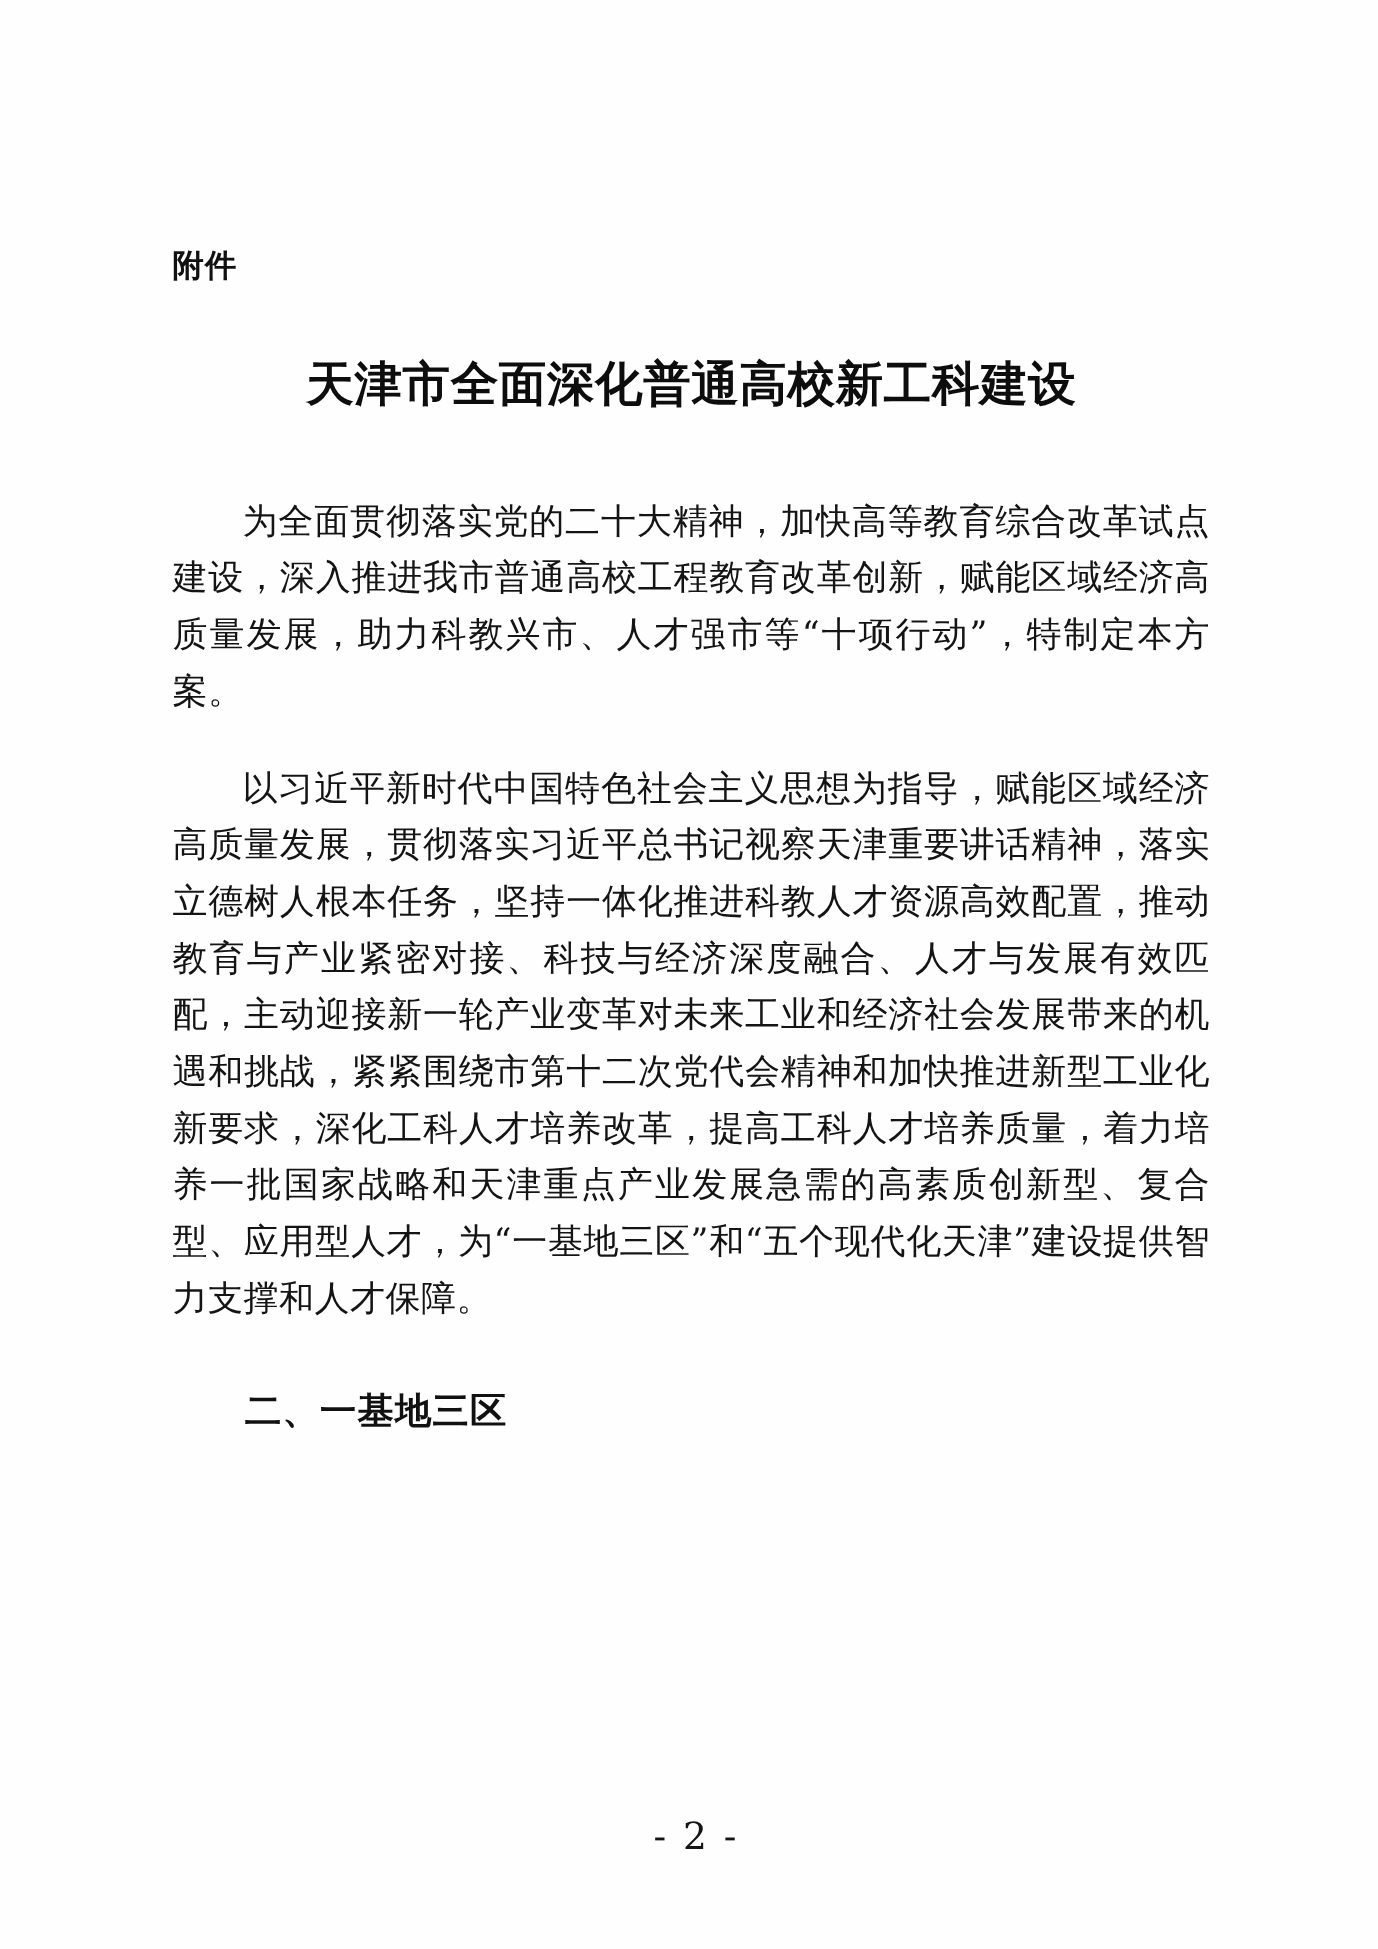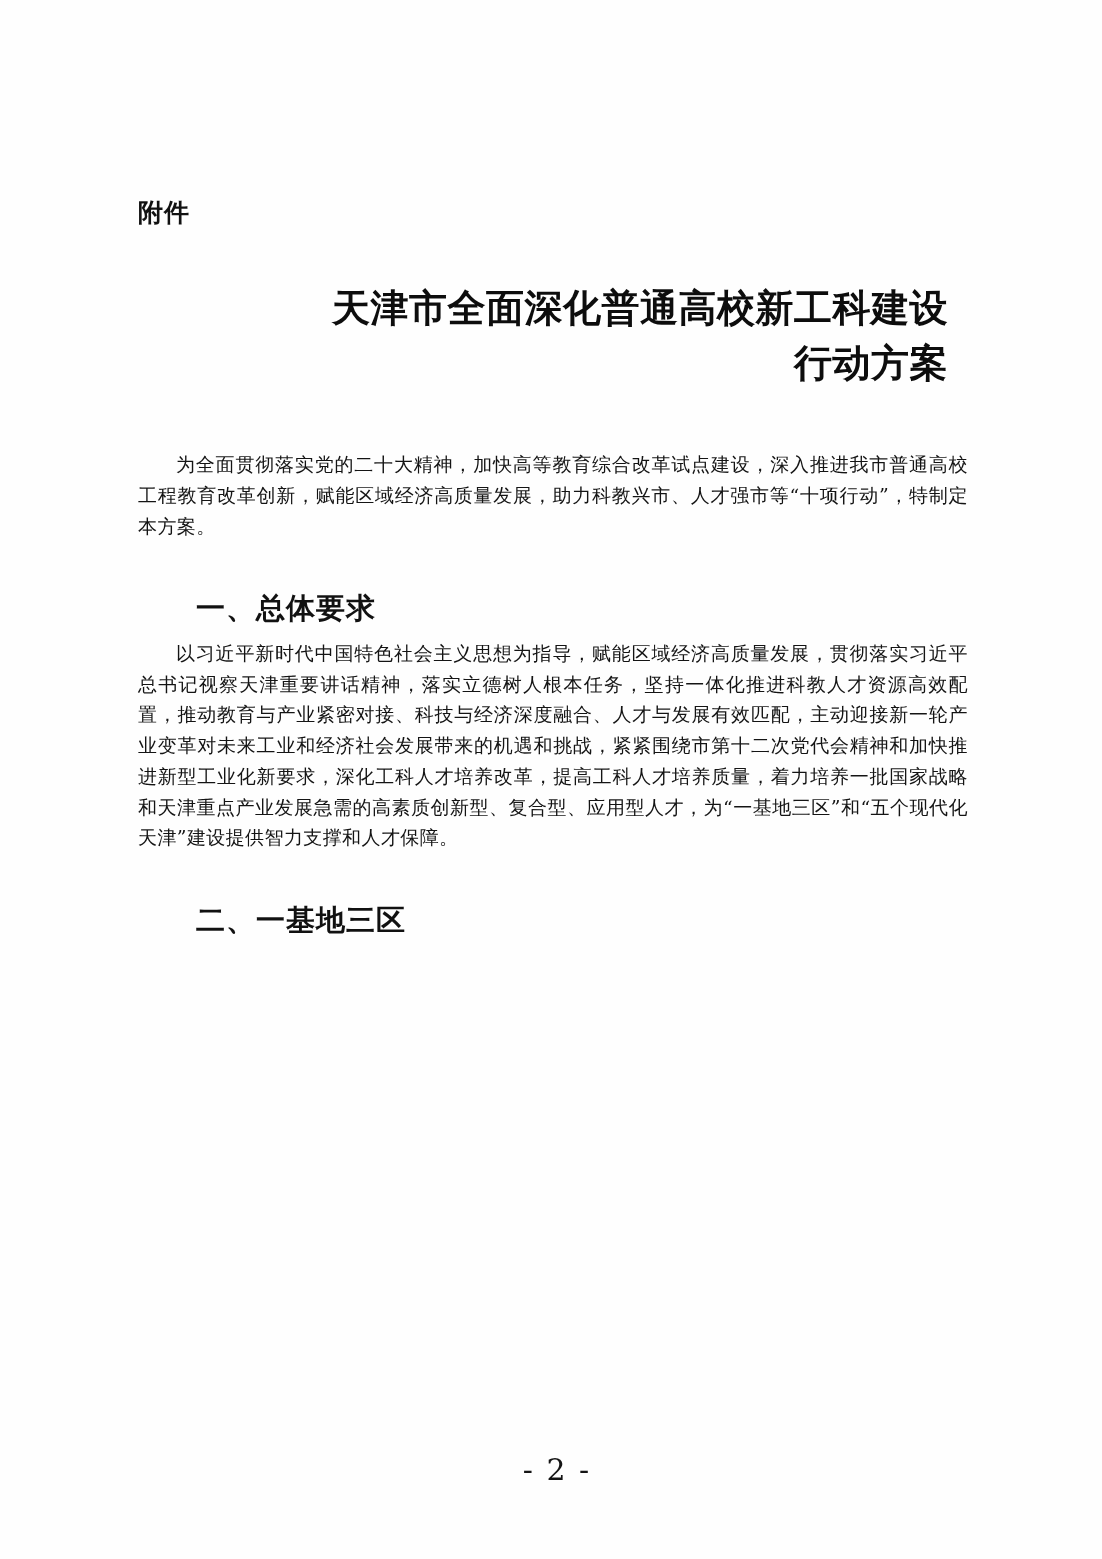--- a/index.html
+++ b/index.html
@@ -35,28 +35,28 @@
     font-size: 25px;
     letter-spacing: 1px;
     color: #111;
     margin: 0 0 52px 0;
   }
   .doc-title {
     font-family: Liberation Sans, sans-serif;
     font-weight: bold;
     font-size: 38px;
     line-height: 1.45;
-    text-align: right;
+    text-align: center;
     color: #0d0d0d;
     letter-spacing: 0.5px;
     margin: 0 0 58px 0;
     padding: 0 20px;
   }
   .para {
-    font-size: 19px;
+    font-size: 28px;
     line-height: 1.62;
     text-align: justify;
     text-justify: inter-ideograph;
     text-indent: 2em;
     margin: 0 0 6px 0;
     letter-spacing: 0.4px;
     color: #141414;
   }
   .section-heading {
     font-family: "DejaVu Sans", "Liberation Sans", sans-serif;
@@ -85,28 +85,26 @@
 </head>
 <body>
 
 <div class="page">
   <div class="content">
 
     <div class="attachment-label">附件</div>
 
     <div class="doc-title">
       <div>天津市全面深化普通高校新工科建设</div>
-      <div>行动方案</div>
     </div>
 
     <p class="para">为全面贯彻落实党的二十大精神，加快高等教育综合改革试点建设，深入推进我市普通高校工程教育改革创新，赋能区域经济高质量发展，助力科教兴市、人才强市等“十项行动”，特制定本方案。</p>
 
     <div class="spacer-lg"></div>
 
-    <h2 class="section-heading">一、总体要求</h2>
 
     <p class="para">以习近平新时代中国特色社会主义思想为指导，赋能区域经济高质量发展，贯彻落实习近平总书记视察天津重要讲话精神，落实立德树人根本任务，坚持一体化推进科教人才资源高效配置，推动教育与产业紧密对接、科技与经济深度融合、人才与发展有效匹配，主动迎接新一轮产业变革对未来工业和经济社会发展带来的机遇和挑战，紧紧围绕市第十二次党代会精神和加快推进新型工业化新要求，深化工科人才培养改革，提高工科人才培养质量，着力培养一批国家战略和天津重点产业发展急需的高素质创新型、复合型、应用型人才，为“一基地三区”和“五个现代化天津”建设提供智力支撑和人才保障。</p>
 
     <div class="spacer-lg"></div>
 
     <h2 class="section-heading">二、一基地三区</h2>
 
   </div>
 
   <div class="page-number">

